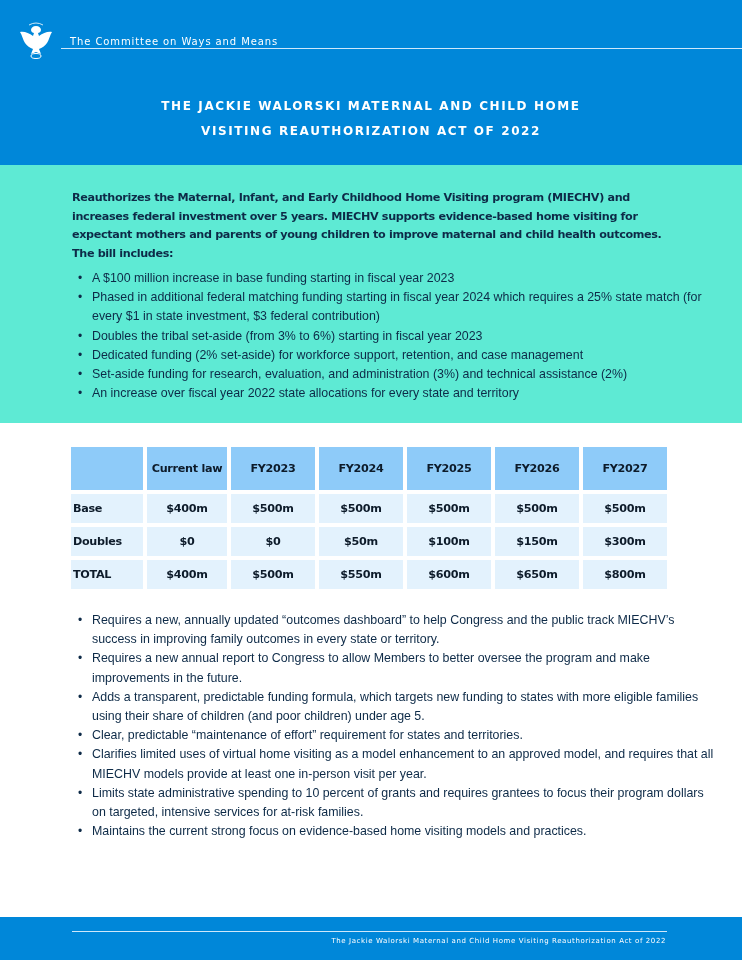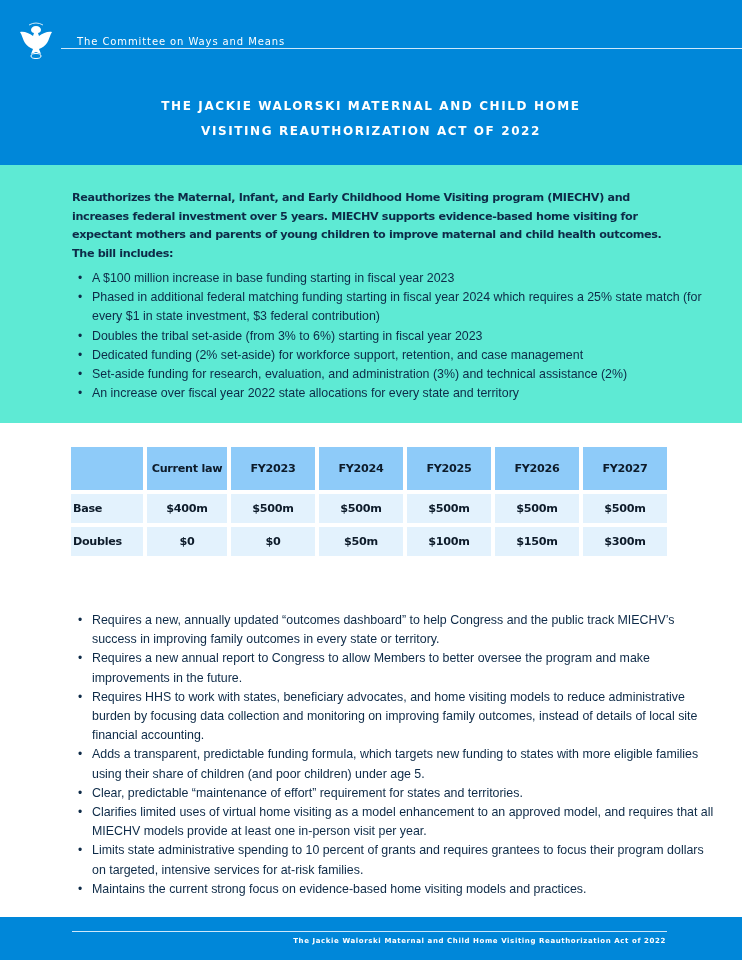--- a/index.html
+++ b/index.html
@@ -7,21 +7,21 @@
     body { font-family: "DejaVu Sans", sans-serif; color: #0d2a47; position: relative; }
 
     .header {
       position: absolute; left: 0; top: 0; width: 742px; height: 165px;
       background: #0087d9;
     }
     .logo {
       position: absolute; left: 18px; top: 22px; width: 36px; height: 38px;
     }
     .committee {
-      position: absolute; left: 77px; top: 36px;
+      position: absolute; left: 70px; top: 36px;
       font-family: "DejaVu Sans", sans-serif; font-size: 10px; letter-spacing: 0.9px;
       color: #ffffff;
     }
     .header-line {
       position: absolute; left: 61px; top: 48px; width: 681px; height: 1px;
       background: #cfe8fb;
     }
     .title {
       position: absolute; left: 0; top: 94px; width: 742px; text-align: center;
       font-family: "DejaVu Sans", sans-serif; font-weight: bold; font-size: 12px;
@@ -68,21 +68,21 @@
 
     .footer {
       position: absolute; left: 0; top: 917px; width: 742px; height: 43px;
       background: #0087d9;
     }
     .footer-line {
       position: absolute; left: 72px; top: 14px; width: 595px; height: 1px; background: #cfe8fb;
     }
     .footer-text {
       position: absolute; right: 76px; top: 20px;
-      font-family: "DejaVu Sans", sans-serif; font-size: 7px; letter-spacing: 0.6px; color: #ffffff; font-weight: bold;
+      font-family: "DejaVu Sans", sans-serif; font-size: 7px; letter-spacing: 0.6px; color: #ffffff;
     }
   </style>
 </head>
 <body>
 
 <div class="header">
   <svg class="logo" viewBox="0 0 36 38">
     <path d="M18 4 c-3 0 -5 2 -5 4 c0 2 2 3 3 3 l-1 3 c-4 -3 -9 -5 -13 -4 c2 3 3 8 5 11 c2 3 5 5 8 6 l-2 5 l5 -2 l5 2 l-2 -5 c3 -1 6 -3 8 -6 c2 -3 3 -8 5 -11 c-4 -1 -9 1 -13 4 l-1 -3 c1 0 3 -1 3 -3 c0 -2 -2 -4 -5 -4 z" fill="#ffffff"></path>
     <ellipse cx="18" cy="34" rx="5" ry="2.5" fill="none" stroke="#ffffff" stroke-width="1"></ellipse>
     <path d="M11 3 q7 -4 14 0" fill="none" stroke="#ffffff" stroke-width="0.8"></path>
@@ -141,28 +141,36 @@
       </tr>
       <tr>
         <td class="rowlabel">Doubles</td>
         <td>$0</td>
         <td>$0</td>
         <td>$50m</td>
         <td>$100m</td>
         <td>$150m</td>
         <td>$300m</td>
       </tr>
+      <tr>
+        <td class="rowlabel">TOTAL</td>
+        <td>$400m</td>
+        <td>$500m</td>
+        <td>$550m</td>
+        <td>$600m</td>
+        <td>$650m</td>
+        <td>$800m</td>
+      </tr>
     </tbody>
   </table>
 </div>
 
 <ul class="provisions">
   <li>Requires a new, annually updated “outcomes dashboard” to help Congress and the public track MIECHV’s success in improving family outcomes in every state or territory.</li>
   <li>Requires a new annual report to Congress to allow Members to better oversee the program and make improvements in the future.</li>
-  <li>Requires HHS to work with states, beneficiary advocates, and home visiting models to reduce administrative burden by focusing data collection and monitoring on improving family outcomes, instead of details of local site financial accounting.</li>
   <li>Adds a transparent, predictable funding formula, which targets new funding to states with more eligible families using their share of children (and poor children) under age 5.</li>
   <li>Clear, predictable “maintenance of effort” requirement for states and territories.</li>
   <li>Clarifies limited uses of virtual home visiting as a model enhancement to an approved model, and requires that all MIECHV models provide at least one in-person visit per year.</li>
   <li>Limits state administrative spending to 10 percent of grants and requires grantees to focus their program dollars on targeted, intensive services for at-risk families.</li>
   <li>Maintains the current strong focus on evidence-based home visiting models and practices.</li>
 </ul>
 
 <div class="footer">
   <div class="footer-line"></div>
   <div class="footer-text">The Jackie Walorski Maternal and Child Home Visiting Reauthorization Act of 2022</div>

